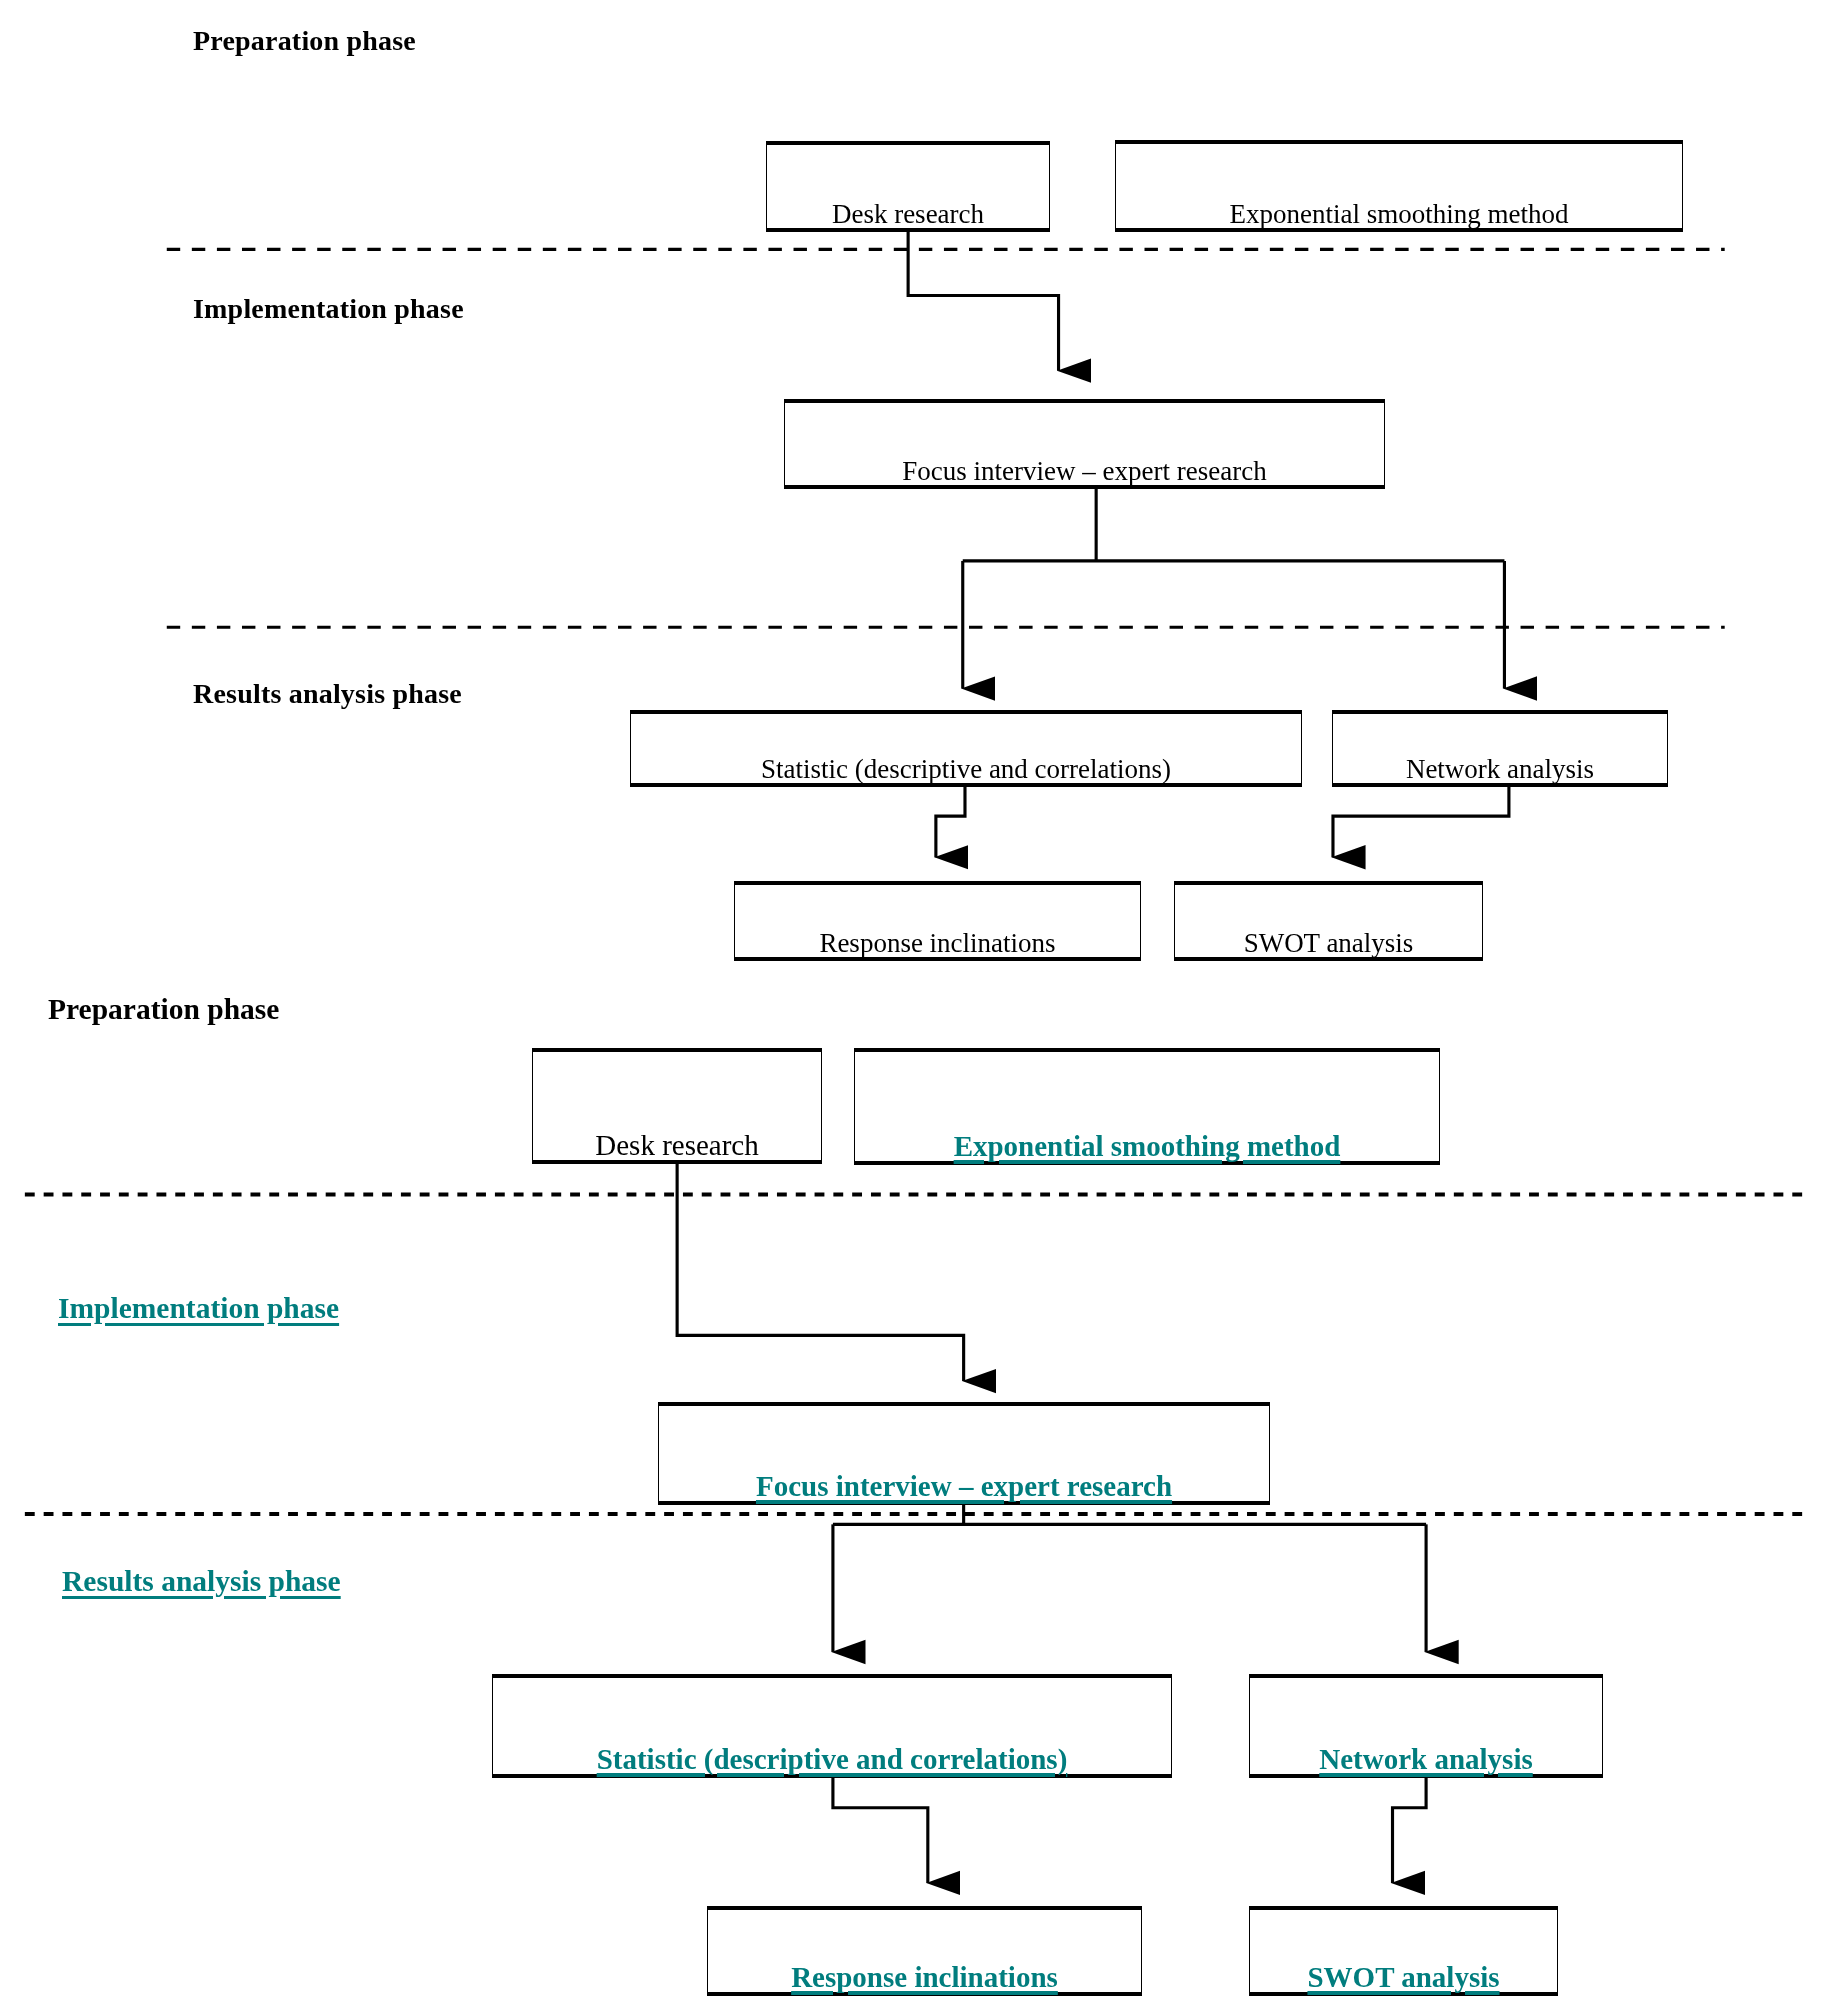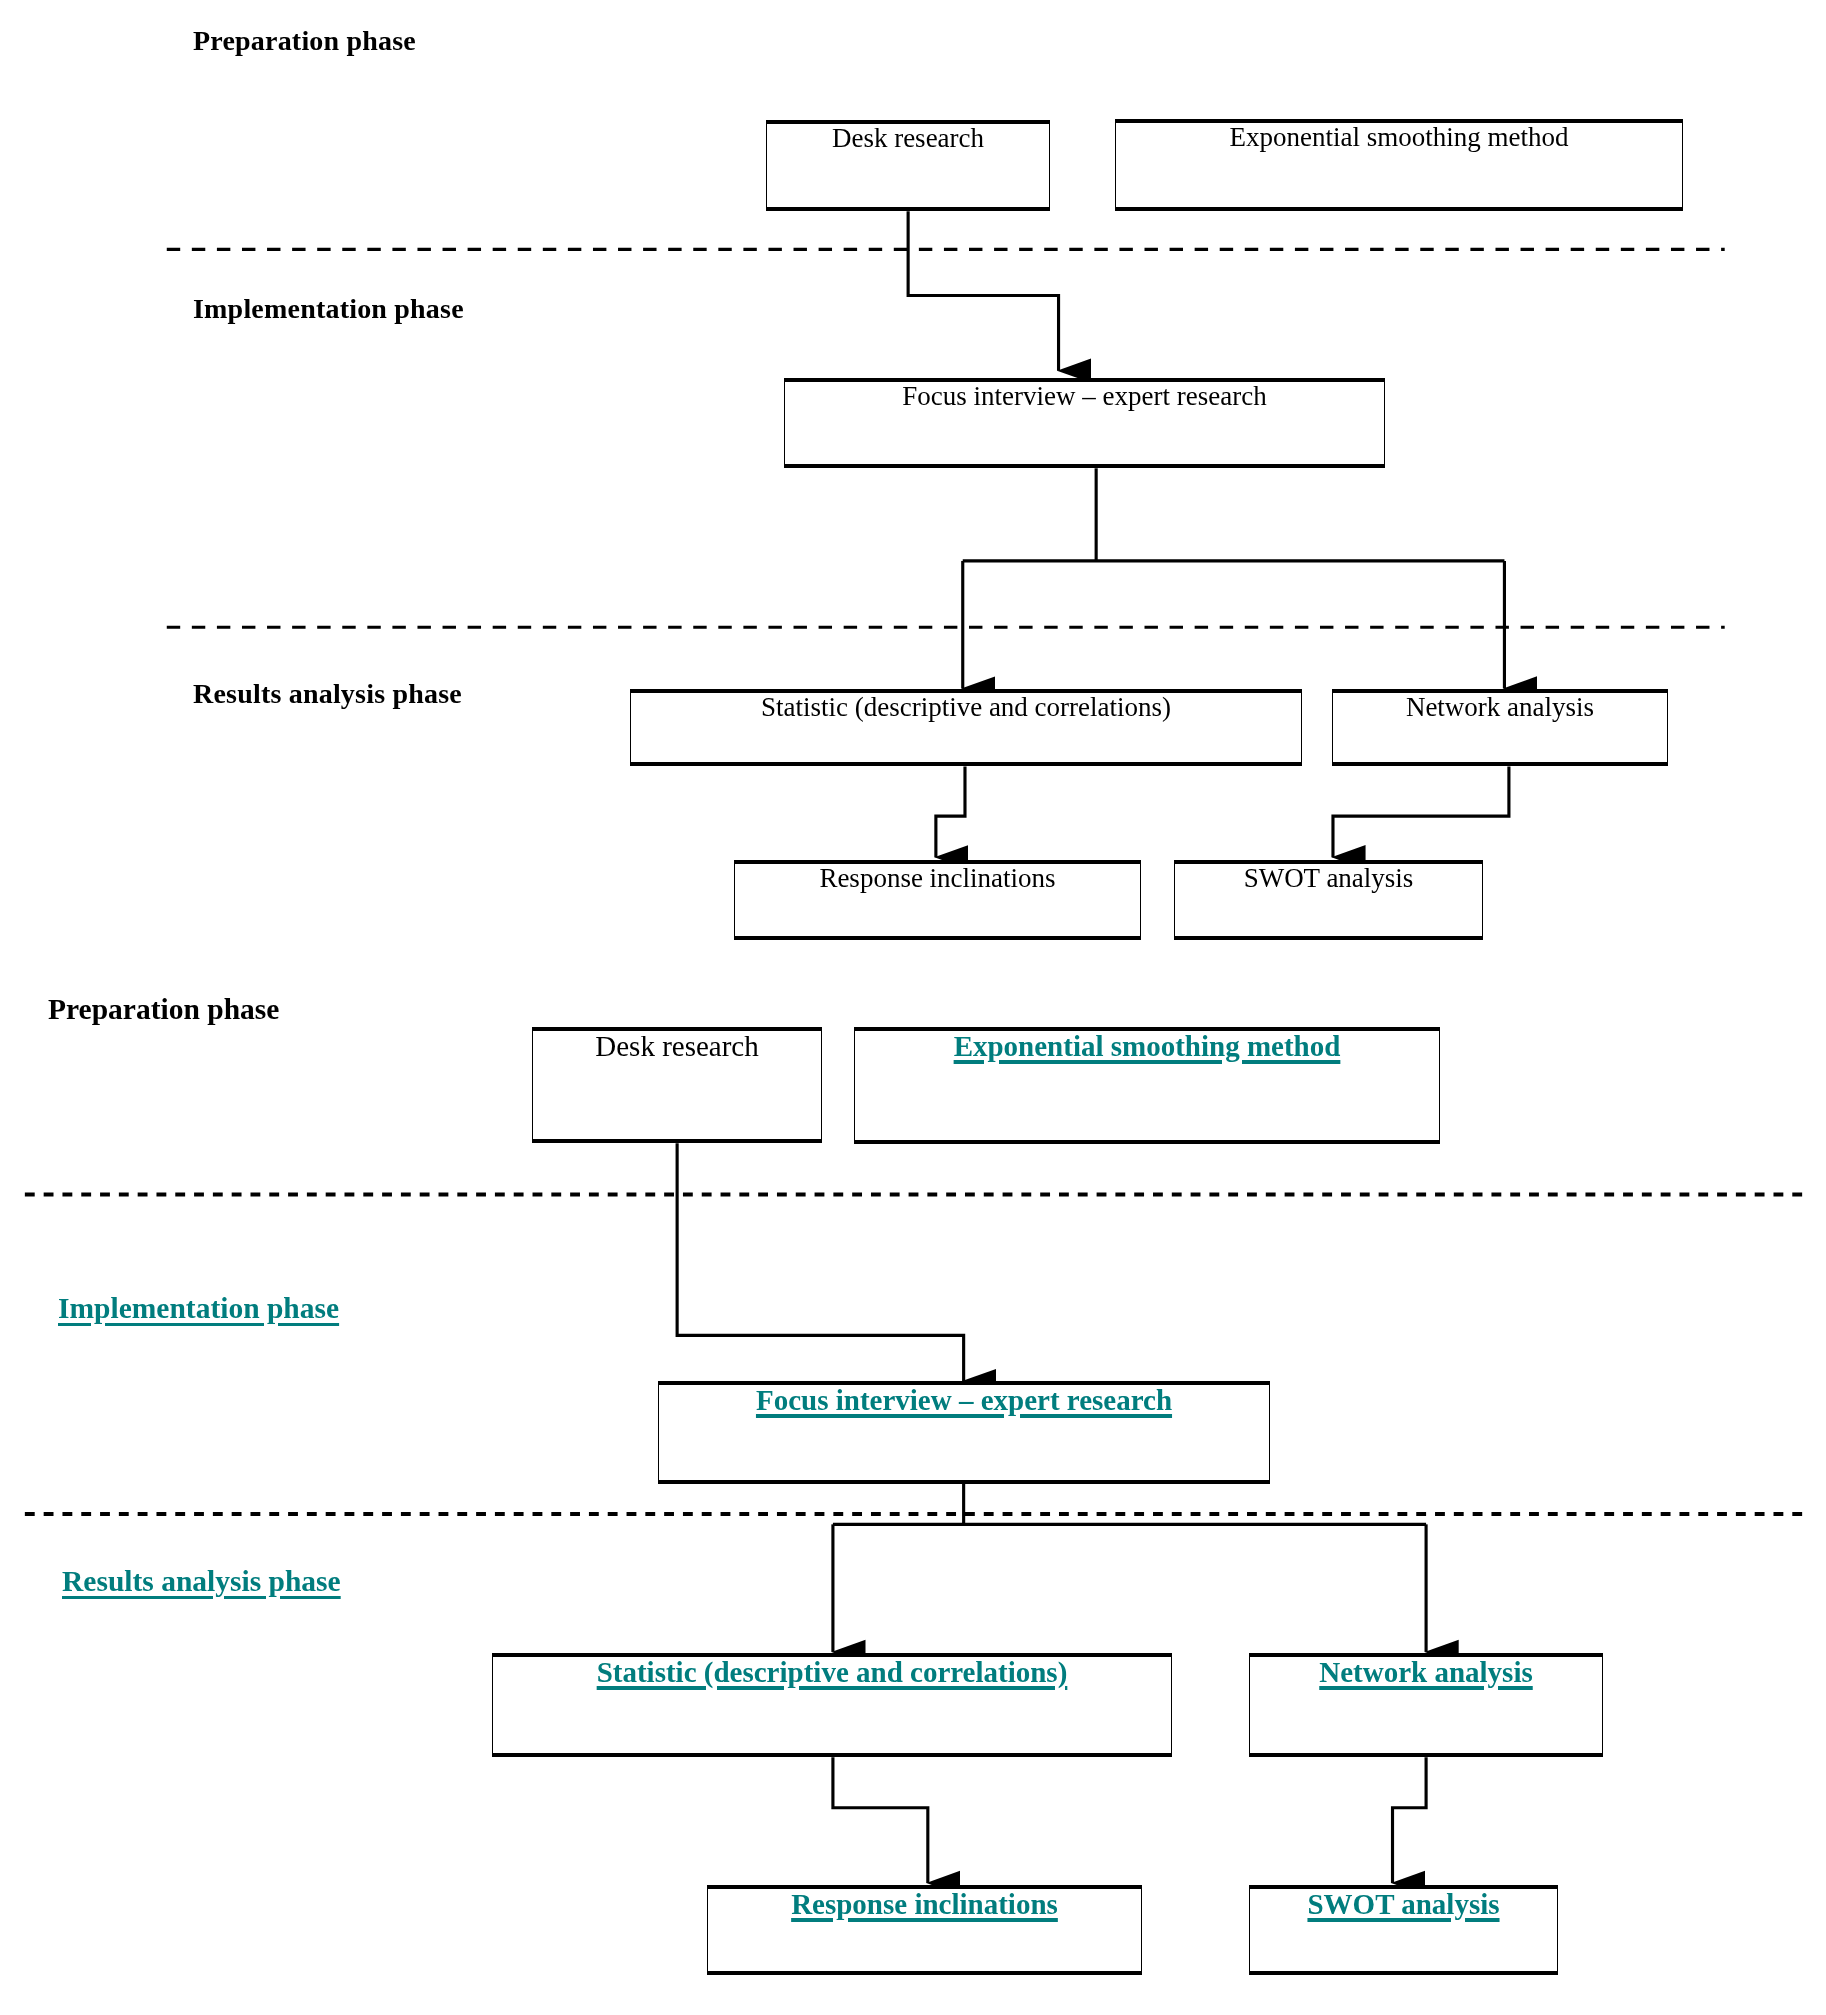--- a/index.html
+++ b/index.html
@@ -17,23 +17,24 @@
   .phase-label.teal{color:#017D7E;text-decoration:underline;text-decoration-thickness:3.1px;text-underline-offset:4.5px;}
 
   .node{
     position:absolute;
     box-sizing:border-box;
     background:#ffffff;
     border:1.3px solid #000000;
     border-top-width:4px;
     border-bottom-width:4px;
     display:flex;
-    align-items:flex-start;
+    align-items:flex-end;
     justify-content:center;
     text-align:center;
+    margin-top:21px;
   }
   .node .lbl{
     display:inline-block;
     color:#000000;
     white-space:nowrap;
     line-height:1.05;
   }
   .node.teal .lbl{
     color:#017D7E;
     font-weight:bold;

